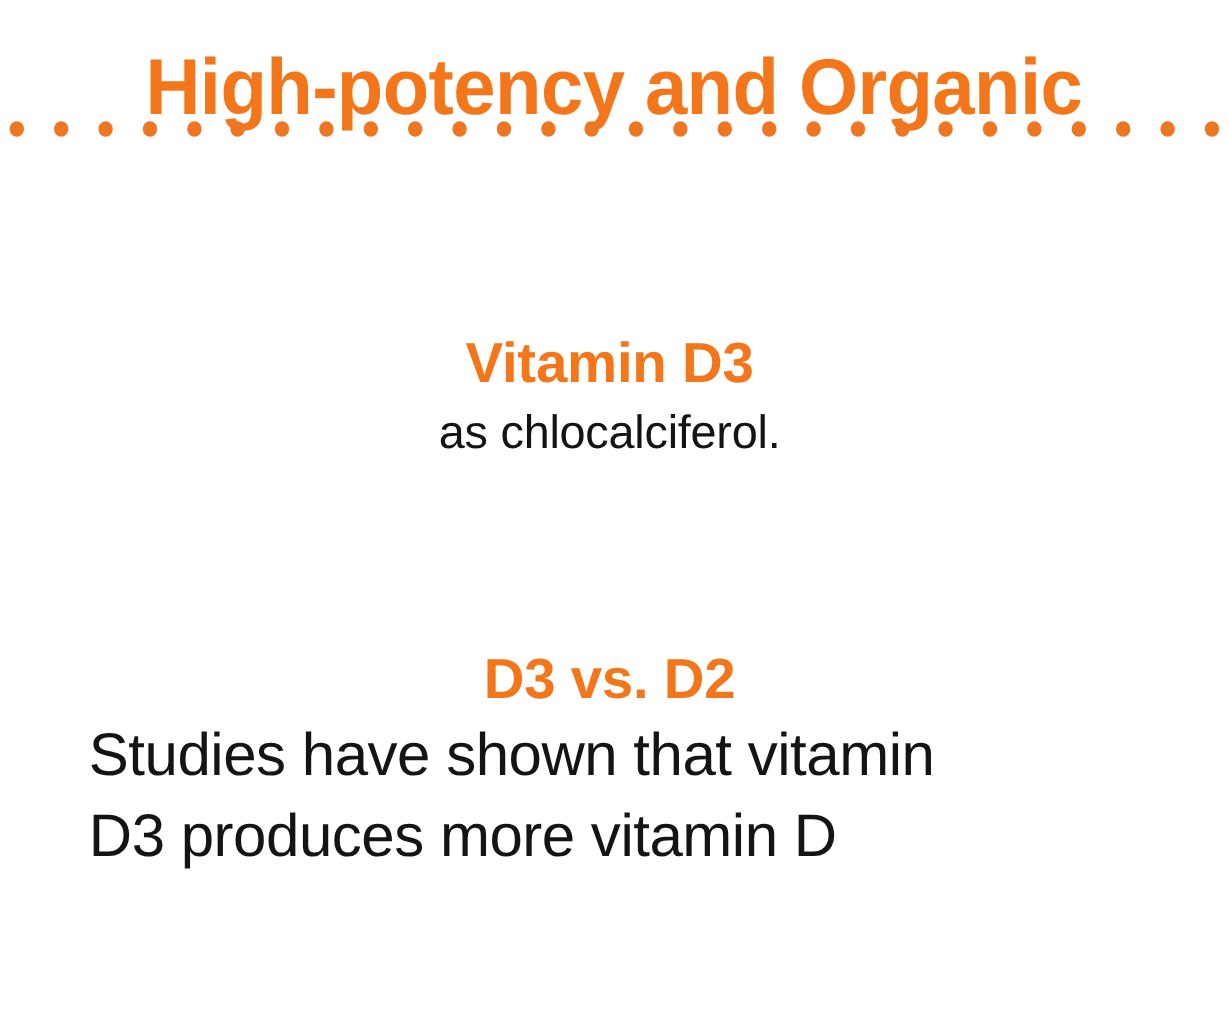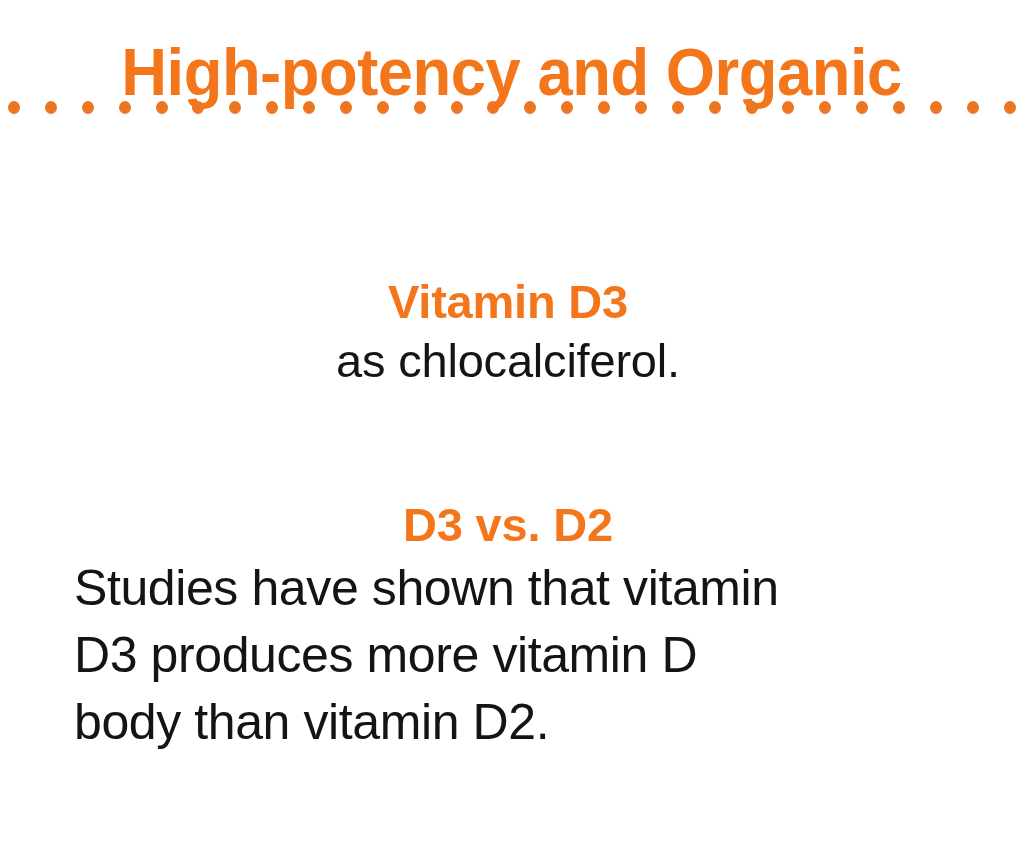--- a/index.html
+++ b/index.html
@@ -64,40 +64,40 @@
     flex: 0 0 auto;
   }
 
   
   .section {
     position: absolute;
     left: 0;
     width: 1016px;
   }
   #section-vitamin-d3 { top: 272px; }
-  #section-d3-vs-d2   { top: 495px; }
+  #section-d3-vs-d2   { top: 536px; }
 
   .section-heading {
     margin: 0;
     text-align: center;
     color: #F4761B;
     font-family: "Liberation Sans", "DejaVu Sans", sans-serif;
     font-weight: 700;
     font-size: 47px;
     line-height: 60px;
     letter-spacing: -0.2px;
   }
 
   .section-body-centered {
     margin: 0;
     text-align: center;
     color: #141414;
     font-family: "Liberation Sans", "DejaVu Sans", sans-serif;
     font-weight: 400;
-    font-size: 47px;
+    font-size: 39px;
     line-height: 58px;
     letter-spacing: -0.2px;
   }
 
   .section-body-left {
     margin: 0;
     padding-left: 74px;
     text-align: left;
     color: #141414;
     font-family: "Liberation Sans", "DejaVu Sans", sans-serif;
@@ -154,17 +154,16 @@
   <section class="section" id="section-vitamin-d3">
     <h2 class="section-heading">Vitamin D3</h2>
     <p class="section-body-centered">as chlocalciferol.</p>
   </section>
 
   <section class="section" id="section-d3-vs-d2">
     <h2 class="section-heading">D3 vs. D2</h2>
     <p class="section-body-left">
         <span class="body-line">Studies have shown that vitamin</span>
         <span class="body-line">D3 produces more vitamin D</span>
-        <span class="body-line">body than vitamin D2.</span>
       </p>
   </section>
 
 </div>
 
 </body></html>

